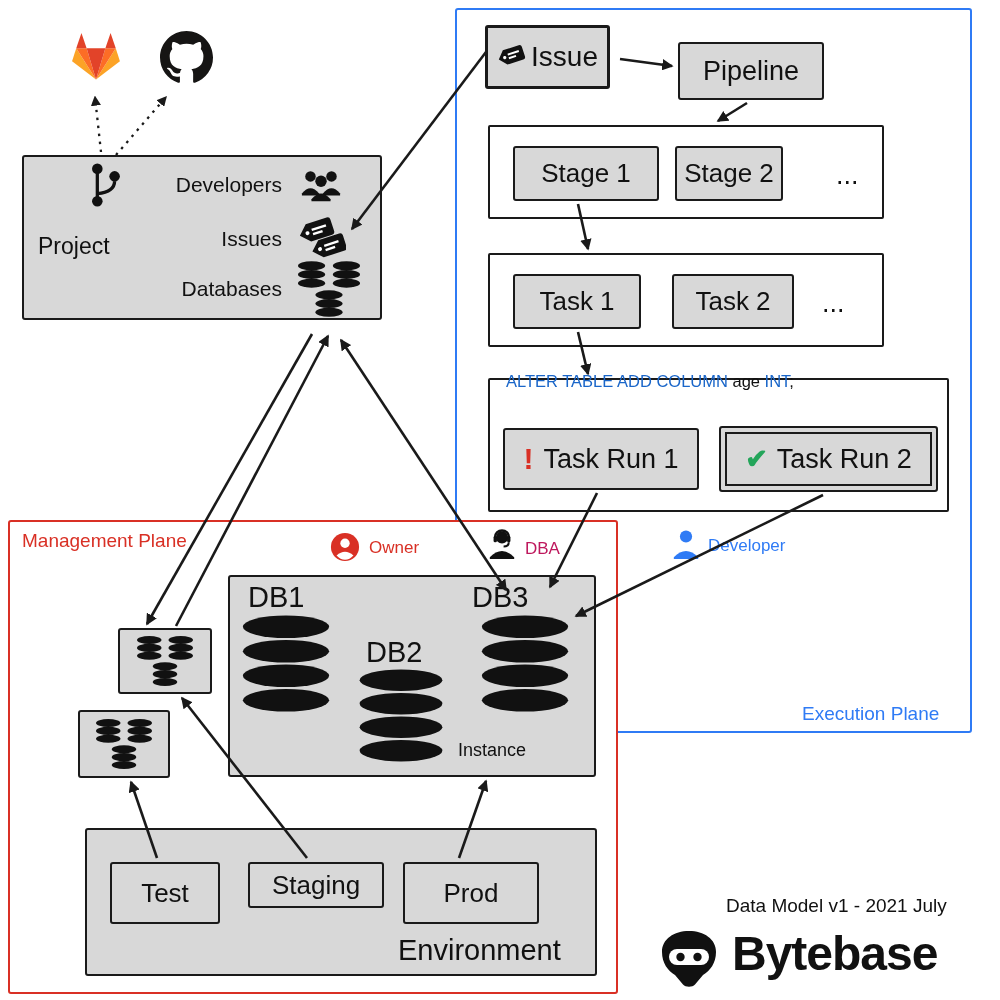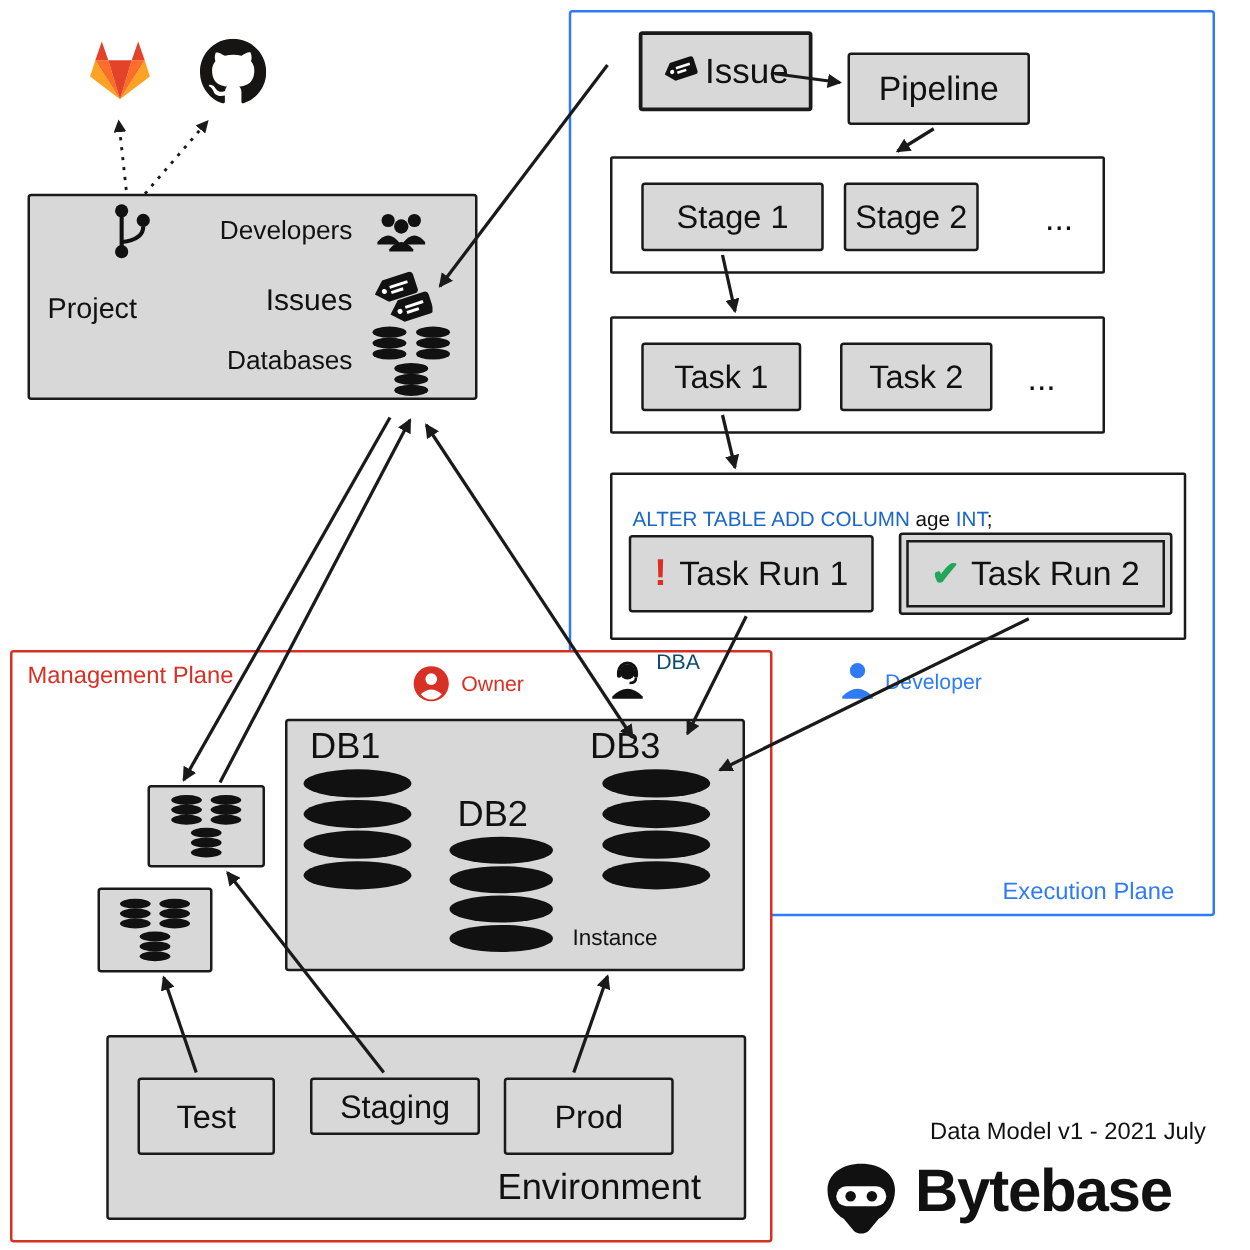--- a/index.html
+++ b/index.html
@@ -12,21 +12,21 @@
   .lbl  { position:absolute; white-space:nowrap; line-height:1.15; }
   .plane { position:absolute; background:#fff; border-radius:3px; }
   .exec  { left:455px; top:8px; width:517px; height:725px; border:2.6px solid #2f7bf5; }
   .mgmt  { left:8px; top:520px; width:610px; height:474px; border:2.6px solid #d93025; }
   .plane-label { position:absolute; font-size:19px; white-space:nowrap; }
   .exec-label { left:802px; top:703px; color:#2f7bf5; }
   .mgmt-label { left:22px; top:530px; color:#d93025; }
   .icon { position:absolute; }
   .icon svg { display:block; width:100%; height:100%; }
   .overlay { position:absolute; left:0; top:0; width:1000px; height:1000px; pointer-events:none; }
-  .sqlline { position:absolute; left:506px; top:407px; font-size:16.5px; white-space:pre; color:#1a66c9; }
+  .sqlline { position:absolute; left:506px; top:372px; font-size:16.5px; white-space:pre; color:#1a66c9; }
   .sql-arg { color:#111; }
   .err-badge { color:#d93025; font-weight:700; font-size:30px; margin-right:10px; }
   .ok-badge  { color:#23a55a; font-weight:700; font-size:27px; margin-right:9px; }
   .role-label { position:absolute; font-size:17px; white-space:nowrap; }
 </style>
 </head>
 <body>
 
 <div id="canvas">
 
@@ -69,21 +69,21 @@
         <circle cx="11" cy="8" r="5.5"></circle>
           <path d="M2,26 Q11,15 20,26 L20,28 L2,28 Z"></path>
         <circle cx="33" cy="8" r="5.5"></circle>
           <path d="M24,26 Q33,15 42,26 L42,28 L24,28 Z"></path>
         <circle cx="22" cy="13" r="6"></circle>
           <path d="M12,32 Q22,20 32,32 L32,34 L12,34 Z"></path>
       </g>
     </svg>
   </div>
 
-  <div class="lbl" style="left:150px;top:227px;width:132px;text-align:right;font-size:24px">Issues</div>
+  <div class="lbl" style="left:150px;top:227px;width:132px;text-align:right;font-size:21px">Issues</div>
   <div class="icon" style="left:298px;top:217px;width:48px;height:44px">
     <svg viewBox="0 0 48 44">
       <g transform="rotate(-18 24 22)">
         <g transform="translate(4,2)">
           <path d="M0,10 L9,1 H31 a3,3 0 0 1 3,3 V16 a3,3 0 0 1 -3,3 H9 Z" fill="#111"></path>
           <circle cx="8" cy="10" r="2" fill="#fff"></circle>
           <rect x="13" y="7" width="15" height="2.4" fill="#fff"></rect>
           <rect x="13" y="11.4" width="10" height="2.4" fill="#fff"></rect>
         </g>
         <g transform="translate(11,21)">
@@ -106,21 +106,21 @@
         <ellipse cx="55" cy="8" rx="14" ry="4.6"></ellipse>
           <ellipse cx="55" cy="17" rx="14" ry="4.6"></ellipse>
           <ellipse cx="55" cy="26" rx="14" ry="4.6"></ellipse>
         <ellipse cx="37" cy="38" rx="14" ry="4.6"></ellipse>
           <ellipse cx="37" cy="47" rx="14" ry="4.6"></ellipse>
           <ellipse cx="37" cy="56" rx="14" ry="4.6"></ellipse>
       </g>
     </svg>
   </div>
 
-  <div class="gbox" style="left:511px;top:25px;width:139px;height:64px;border-width:3.2px;font-size:28px;gap:4px">
+  <div class="gbox" style="left:485px;top:25px;width:125px;height:64px;border-width:3.2px;font-size:28px;gap:4px">
     <span class="icon" style="position:relative;width:30px;height:28px">
       <svg viewBox="0 0 36 30">
         <g transform="rotate(-18 18 15)">
           <path d="M2,13 L10,4 H30 a3,3 0 0 1 3,3 V19 a3,3 0 0 1 -3,3 H10 Z" fill="#111"></path>
           <circle cx="9.5" cy="13" r="2" fill="#fff"></circle>
           <rect x="14" y="9.5" width="14" height="2.4" fill="#fff"></rect>
           <rect x="14" y="14" width="9" height="2.4" fill="#fff"></rect>
         </g>
       </svg>
     </span>
@@ -178,21 +178,21 @@
       <g fill="#111">
         <circle cx="16" cy="11" r="6.5"></circle>
         <path d="M3,32 Q16,19 29,32 L29,34 H3 Z"></path>
         <rect x="7" y="9.5" width="3.6" height="6.5" rx="1.6"></rect>
         <rect x="21.4" y="9.5" width="3.6" height="6.5" rx="1.6"></rect>
       </g>
       <path d="M8.5,11 a7.5,7.5 0 0 1 15,0" fill="none" stroke="#111" stroke-width="2.6"></path>
       <path d="M23.2,16 q0,4.6 -5.5,4.6" fill="none" stroke="#111" stroke-width="2.2"></path>
     </svg>
   </div>
-  <div class="role-label" style="left:525px;top:520px;color:#0c4a6e">DBA</div>
+  <div class="role-label" style="left:525px;top:539px;color:#be185d">DBA</div>
 
   <div class="icon" style="left:671px;top:527px;width:30px;height:34px">
     <svg viewBox="0 0 32 36">
       <g fill="#2f7bf5">
         <circle cx="16" cy="10" r="6.5"></circle>
         <path d="M3,32 Q16,19 29,32 L29,34 H3 Z"></path>
       </g>
     </svg>
   </div>
   <div class="role-label" style="left:708px;top:536px;color:#2f7bf5">Developer</div>
@@ -273,21 +273,21 @@
     <span>Test</span>
   </div>
   <div class="gbox" style="left:248px;top:862px;width:136px;height:46px;font-size:26px">
     <span>Staging</span>
   </div>
   <div class="gbox" style="left:403px;top:862px;width:136px;height:62px;font-size:26px">
     <span>Prod</span>
   </div>
   <div class="lbl" style="left:398px;top:934px;font-size:29px">Environment</div>
 
-  <div class="lbl" style="left:744px;top:895px;font-size:19px">Data Model v1 - 2021 July</div>
+  <div class="lbl" style="left:726px;top:895px;font-size:19px">Data Model v1 - 2021 July</div>
   <div class="icon" style="left:658px;top:930px;width:62px;height:58px">
     <svg viewBox="0 0 60 58">
       <path fill="#111" d="M30,1 C15,1 3,9 3,22 c0,11 6,19 13,23 l8,9.5 c2.6,3 9.4,3 12,0 L44,45 c7,-4 13,-12 13,-23 C57,9 45,1 30,1 z"></path>
       <rect x="10" y="19" width="40" height="16" rx="8" fill="#fff"></rect>
       <circle cx="21.5" cy="27" r="4.2" fill="#111"></circle>
       <circle cx="38.5" cy="27" r="4.2" fill="#111"></circle>
     </svg>
   </div>
   <div class="lbl" style="left:732px;top:926px;font-size:48px;font-weight:700;letter-spacing:-1px">Bytebase</div>
 

